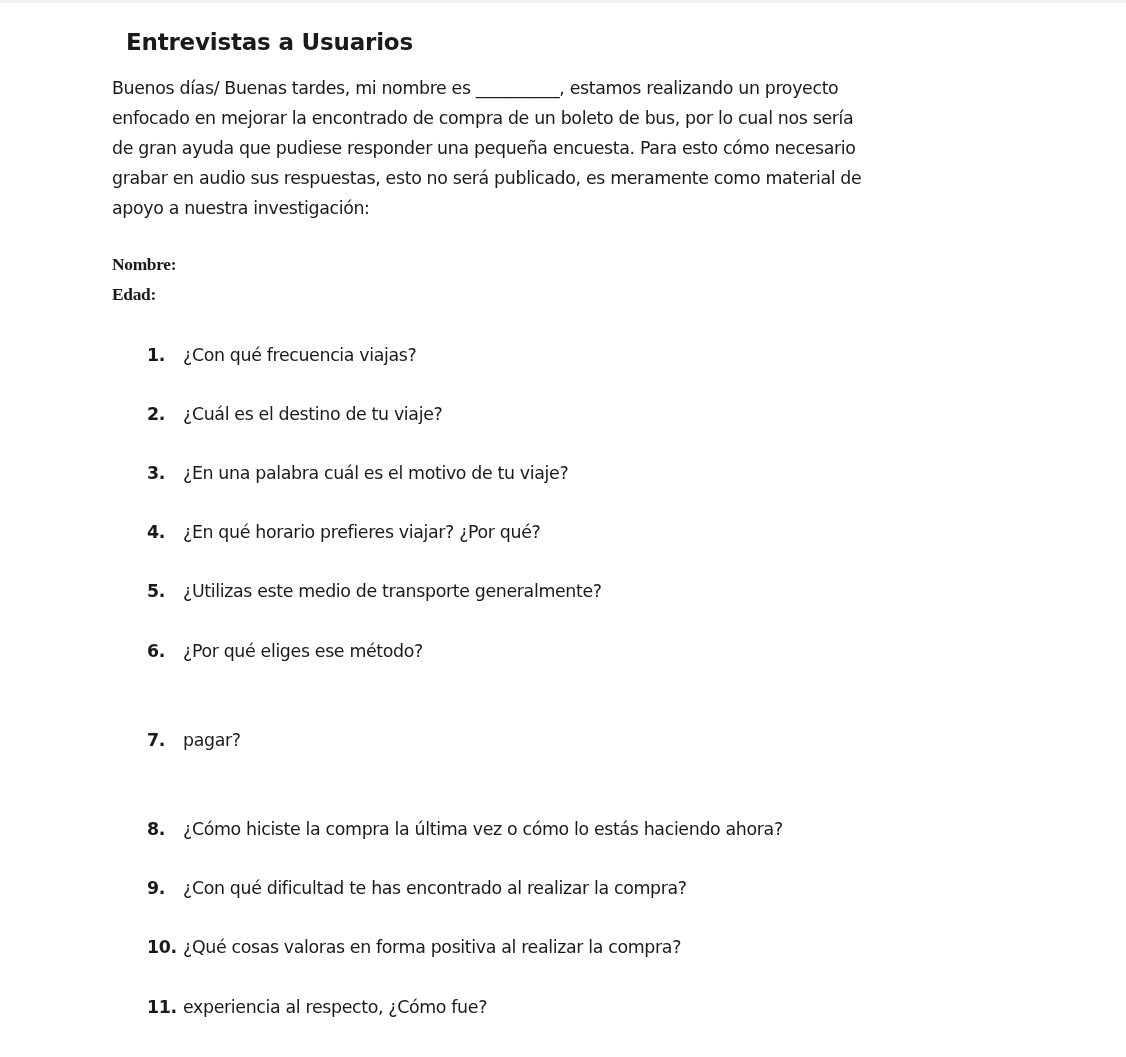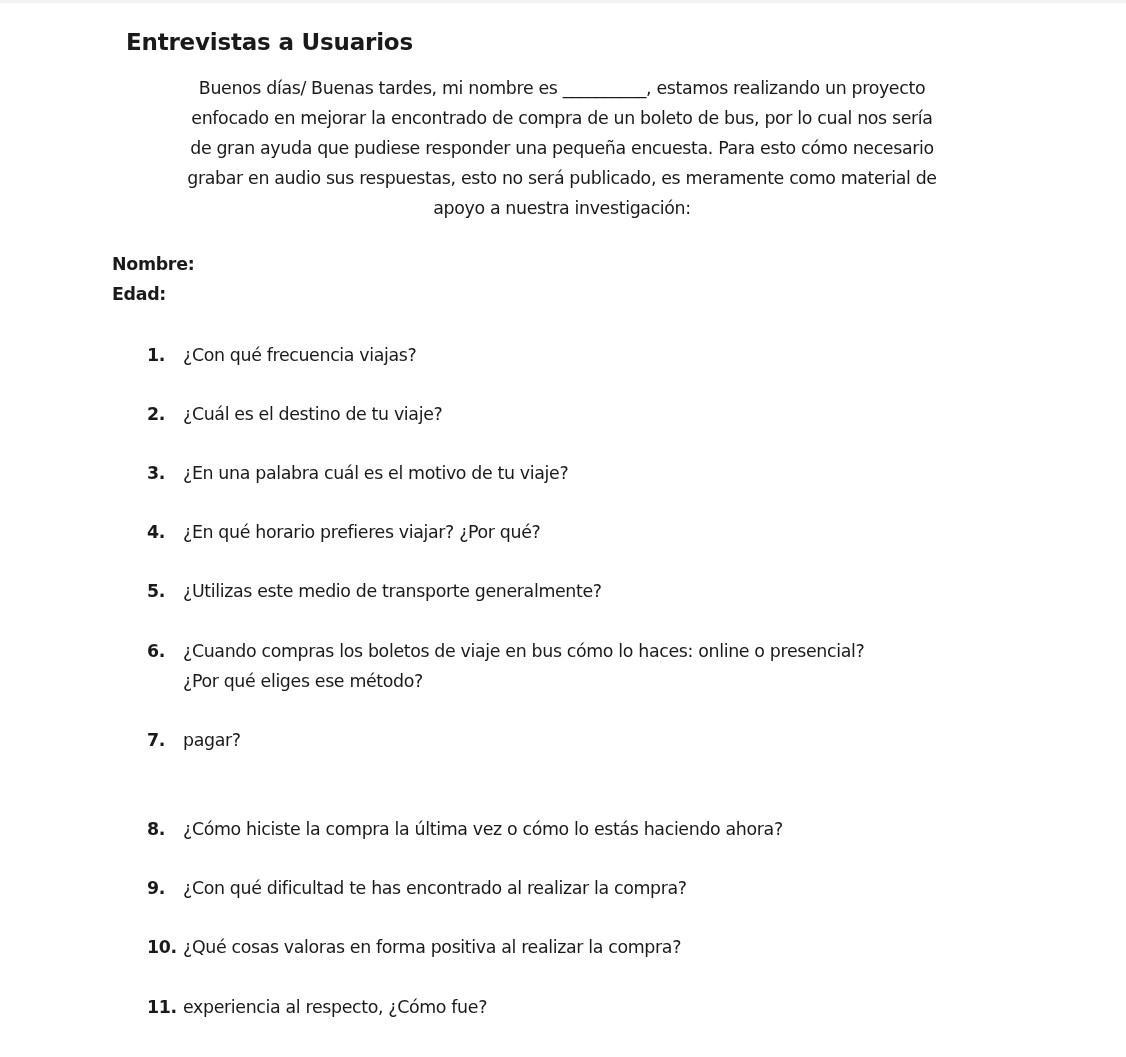--- a/index.html
+++ b/index.html
@@ -3,23 +3,23 @@
   <meta charset="utf-8">
   <style>
     html, body { margin: 0; padding: 0; background: #ffffff; }
     body { width: 1126px; height: 1057px; overflow: hidden; position: relative;
       font-family: "DejaVu Sans", sans-serif; color: #1a1a1a; }
     .topline { position: absolute; left: 0; top: 0; width: 1126px; height: 3px; background: #f1f1f1; }
     .page { position: absolute; left: 112px; top: 0; width: 900px; }
     h1 { margin: 14px; position: absolute; top: 15px; left: 0; font-size: 23px; font-weight: bold;
       letter-spacing: -0.2px; white-space: nowrap; }
     .intro { position: absolute; top: 73px; left: 0; width: 900px; font-size: 17.4px; line-height: 30px;
-      letter-spacing: -0.35px; text-align: center; }
+      letter-spacing: -0.35px; }
     .intro span { display: block; white-space: nowrap; }
-    .field { position: absolute; left: 0; font-size: 17.4px; font-weight: bold; letter-spacing: -0.3px; }
+    .field { position: absolute; left: 0; font-size: 17.4px; font-weight: bold; letter-spacing: -0.3px; font-family: Liberation Serif, serif; }
     ol { list-style: none; margin: 0; padding: 0; }
     .q { position: absolute; left: 35px; width: 860px; font-size: 17.4px; line-height: 30px;
       letter-spacing: -0.35px; }
     .q .num { position: absolute; left: 0; top: 0; font-weight: bold; width: 36px; }
     .q .text { position: absolute; left: 36px; top: 0; }
     .q .text span { display: block; white-space: nowrap; }
   </style>
 </head>
 <body>
 
@@ -66,21 +66,20 @@
     </li>
     <li class="q" style="top:576px;">
       <span class="num">5.</span>
       <span class="text">
           <span>¿Utilizas este medio de transporte generalmente?</span>
         </span>
     </li>
     <li class="q" style="top:636px;">
       <span class="num">6.</span>
       <span class="text">
-        <span>¿Cuando compras los boletos de viaje en bus cómo lo haces: online o presencial?</span>
         <span>¿Por qué eliges ese método?</span>
       </span>
     </li>
     <li class="q" style="top:725px;">
       <span class="num">7.</span>
       <span class="text">
         <span>pagar?</span>
       </span>
     </li>
     <li class="q" style="top:814px;">

